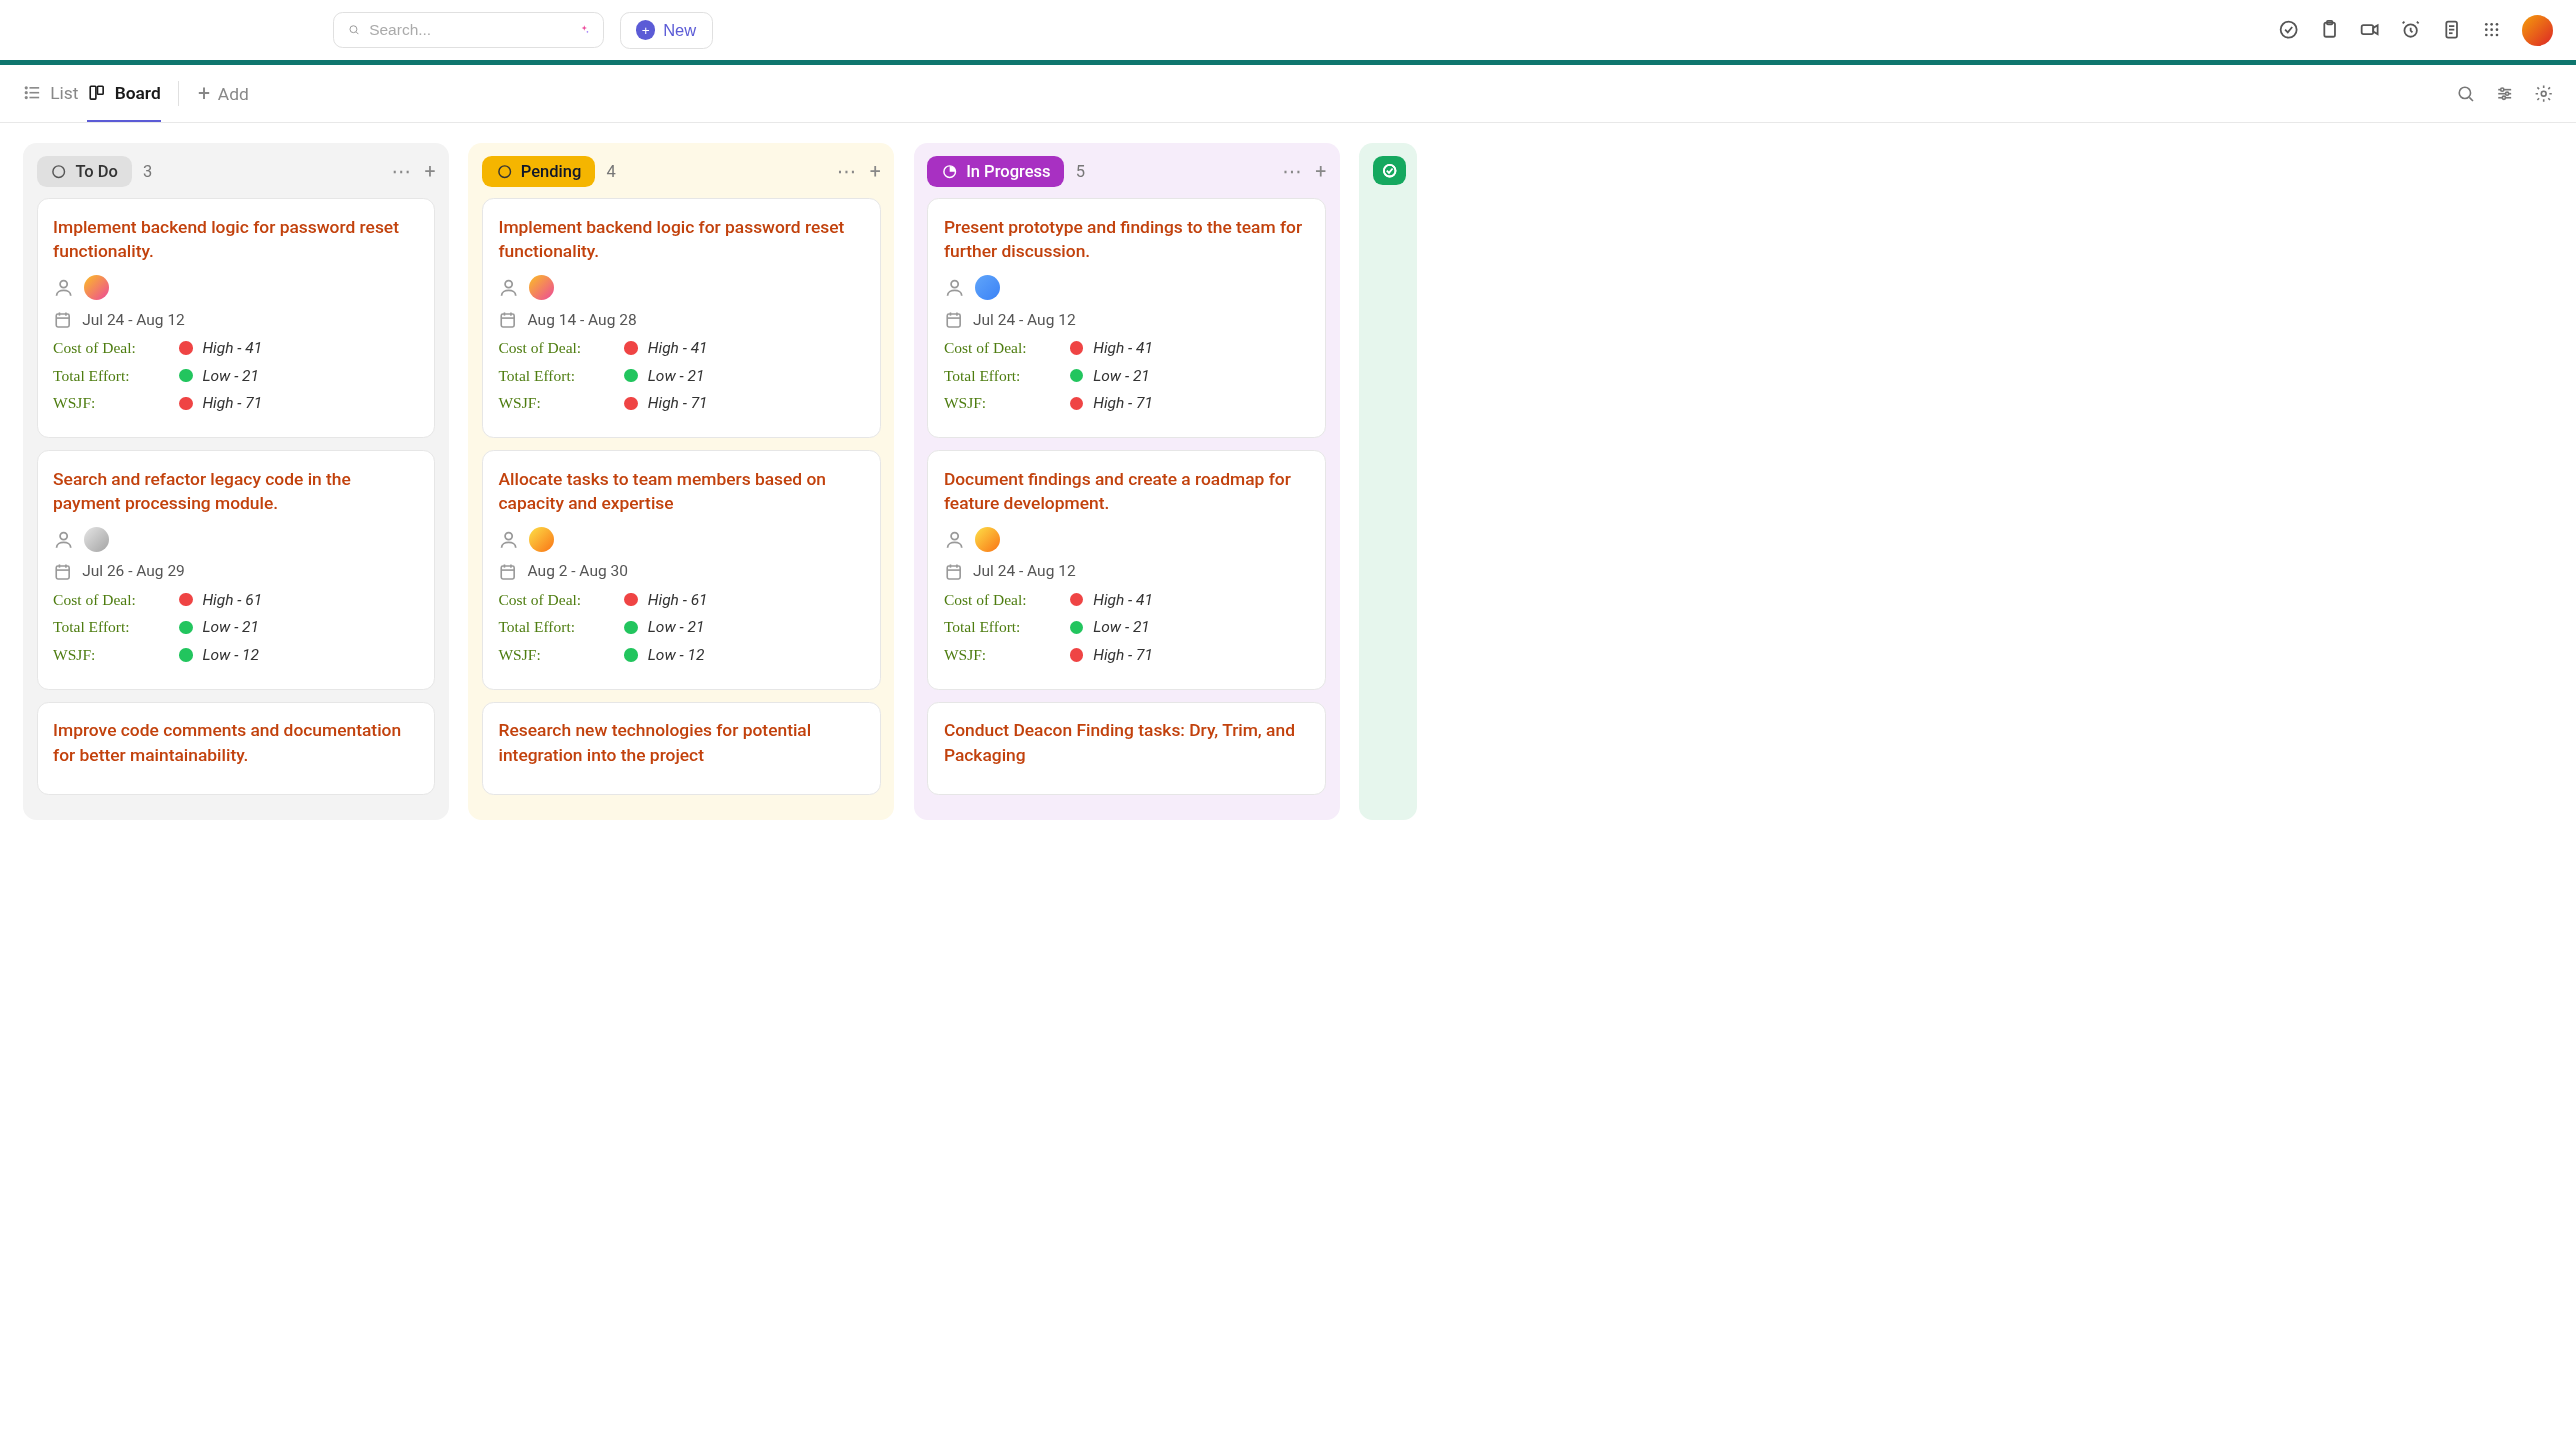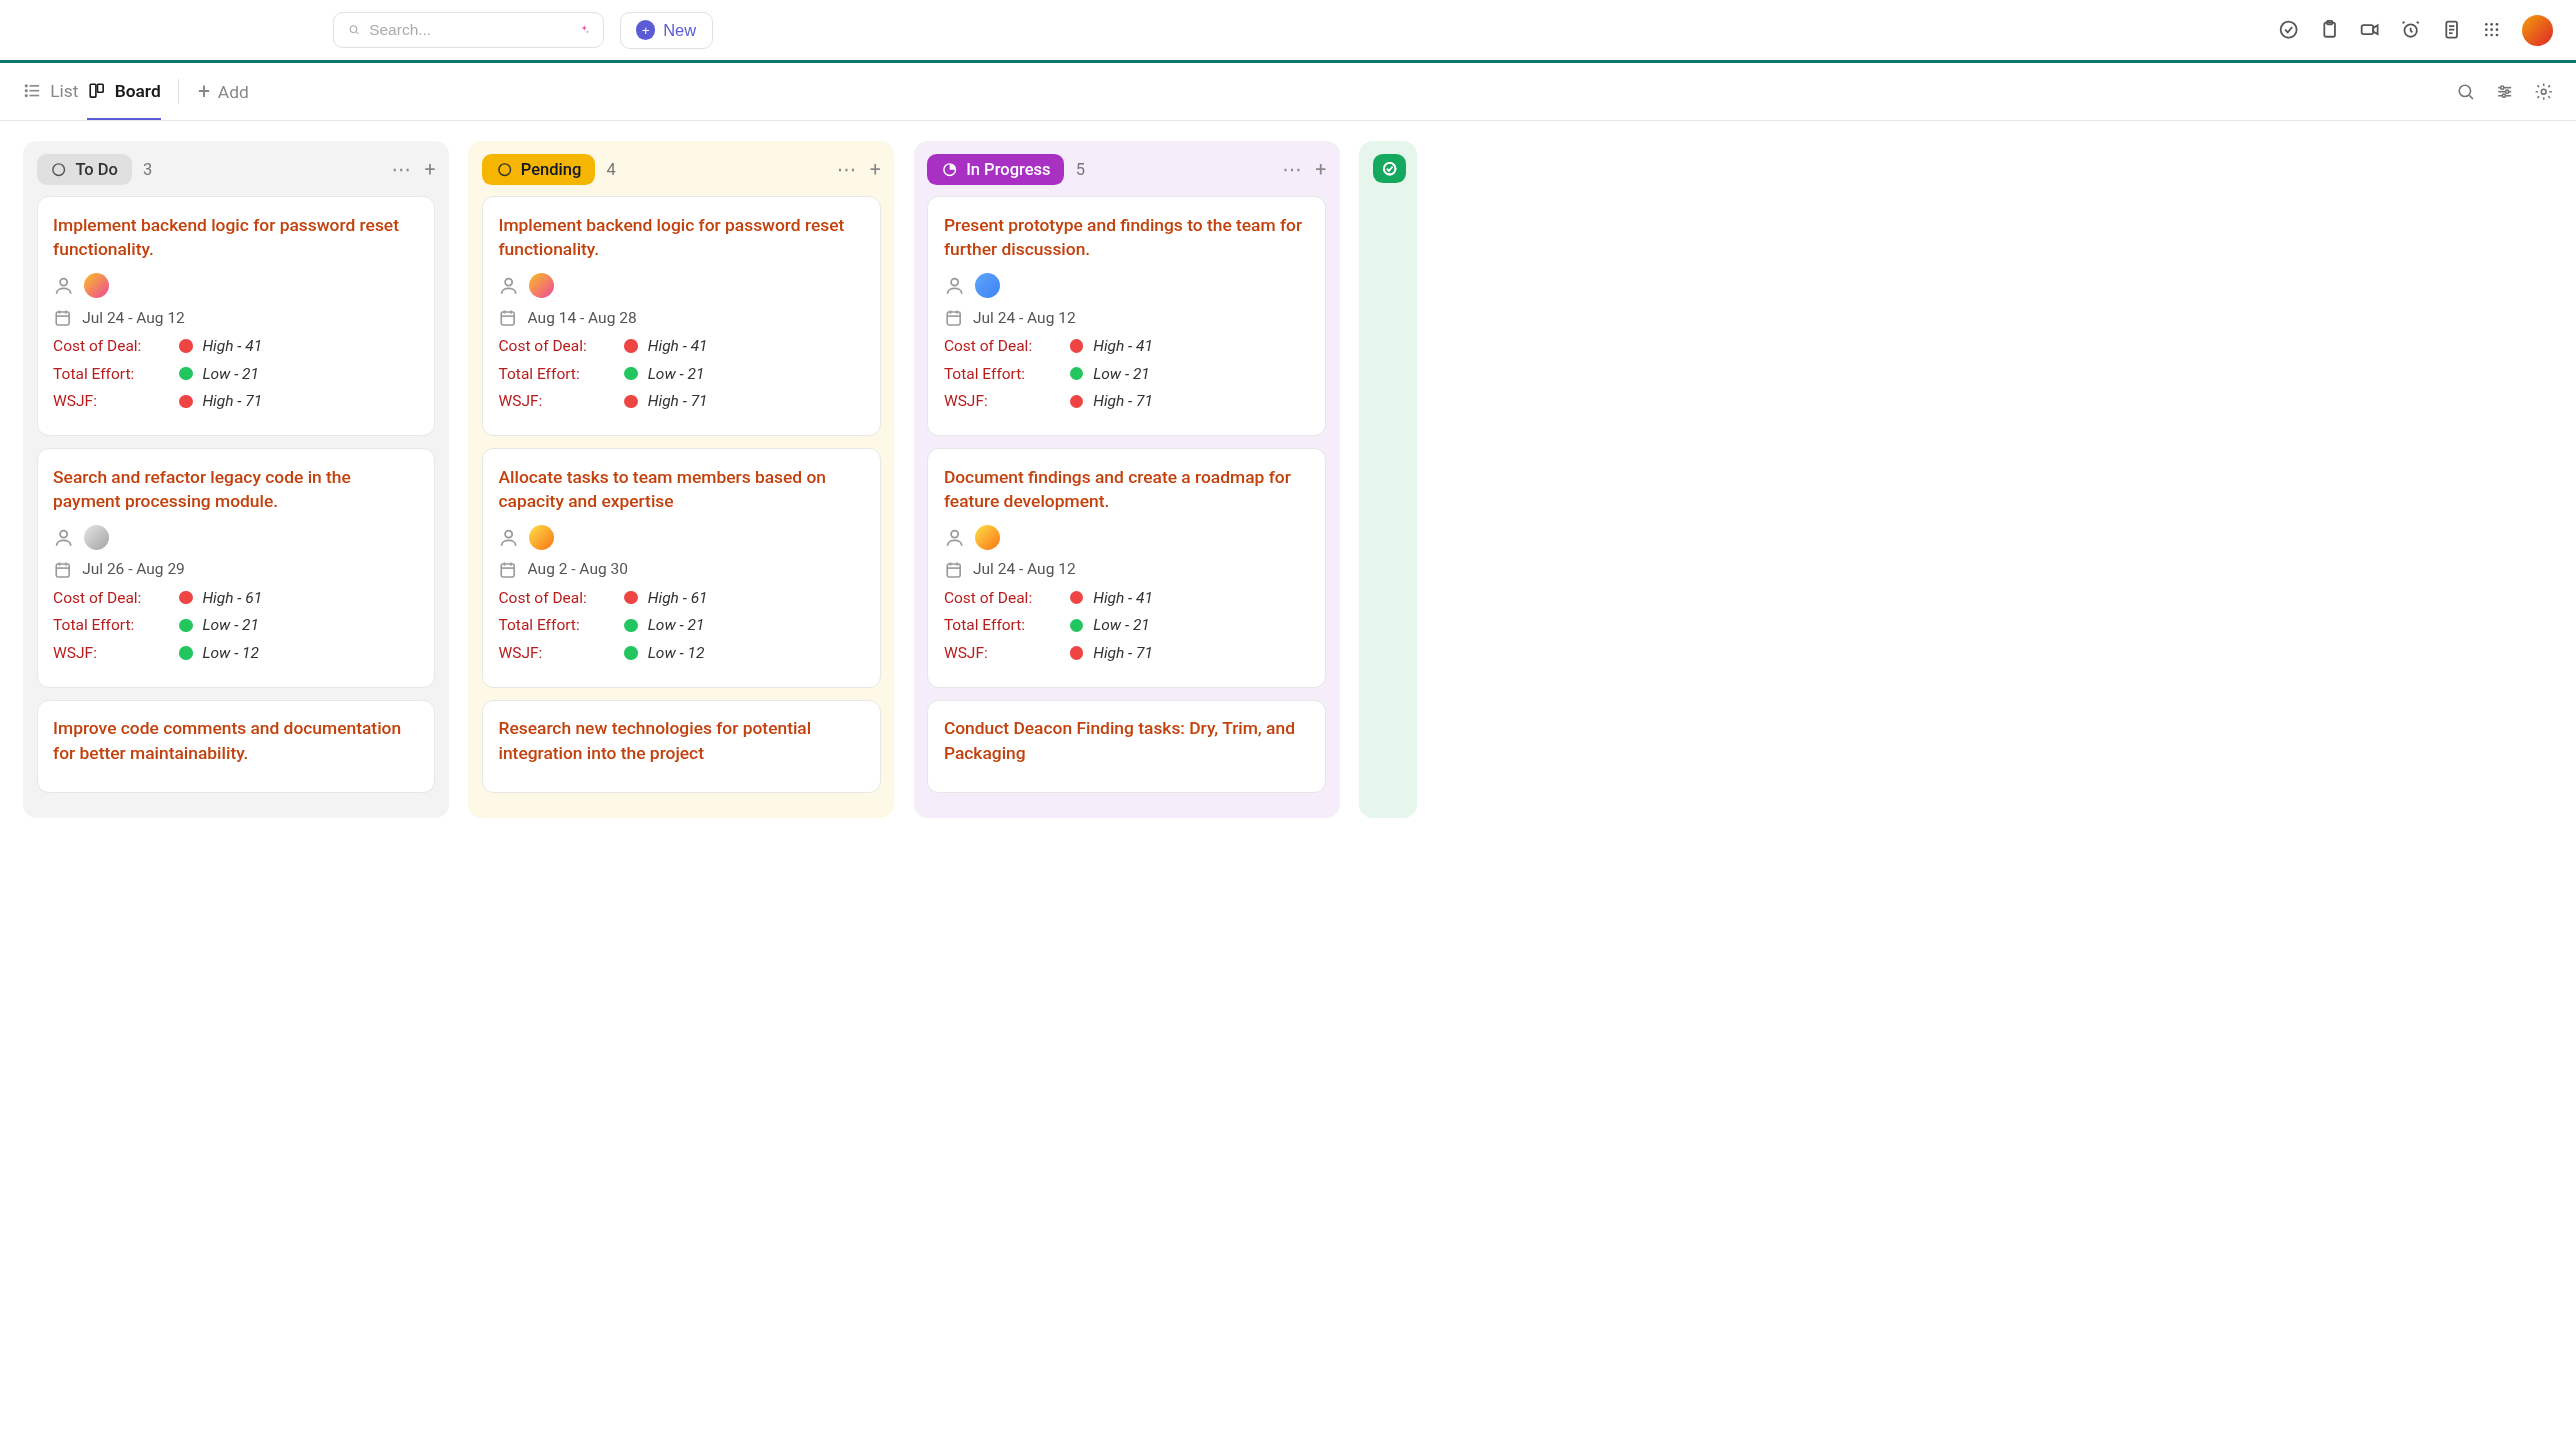--- a/index.html
+++ b/index.html
@@ -1,19 +1,19 @@
 <!DOCTYPE html>
 <html><head>
 <meta charset="utf-8">
 <style>
 * { box-sizing: border-box; margin: 0; padding: 0; }
 body { font-family: -apple-system, BlinkMacSystemFont, 'Segoe UI', Roboto, sans-serif; background: #fff; color: #1a1a1a; overflow-x: hidden; }
 
 
-.topbar { display: flex; align-items: center; padding: 11.6px 23px; gap: 15.5px; border-bottom: 3px solid #0f766e; }
+.topbar { display: flex; align-items: center; padding: 11.6px 23px; gap: 15.5px; border-bottom: 5px solid #0f766e; }
 .search-wrap { display: flex; align-items: center; border: 1px solid #e0e0e0; border-radius: 9.7px; padding: 7.8px 13.6px; width: 271px; gap: 9.7px; color: #888; margin-left: 310px; }
 .search-wrap input { border: none; outline: none; flex: 1; font-size: 15.5px; color: #333; }
 .search-wrap input::placeholder { color: #aaa; }
 .sparkle { width: 15.5px; height: 15.5px; }
 .new-btn { display: flex; align-items: center; gap: 7.8px; padding: 7.8px 15.5px; border: 1px solid #e0e0e0; border-radius: 9.7px; color: #5b5bd6; font-size: 16.5px; font-weight: 500; cursor: pointer; background: #fff; }
 .new-btn .plus-circle { background: #5b5bd6; color: #fff; border-radius: 50%; width: 19.4px; height: 19.4px; display: flex; align-items: center; justify-content: center; font-size: 13.6px; }
 .top-icons { margin-left: auto; display: flex; align-items: center; gap: 19.4px; color: #555; }
 .top-icons .icon { width: 21.3px; height: 21.3px; cursor: pointer; display: flex; align-items: center; justify-content: center; }
 .avatar-top { width: 31px; height: 31px; border-radius: 50%; background: linear-gradient(135deg,#f59e0b,#dc2626); }
 
@@ -44,21 +44,21 @@
 
 .card { background: #fff; border: 1px solid #e6e6e6; border-radius: 11.6px; padding: 15.5px; margin-bottom: 11.6px; }
 .card-title { font-size: 17.4px; font-weight: 500; line-height: 1.4; margin-bottom: 11.6px; color: #c2410c; }
 .card-row { display: flex; align-items: center; gap: 9.7px; margin-bottom: 9.7px; color: #555; font-size: 15.5px; }
 .assignee-icon { width: 21.3px; height: 21.3px; color: #999; }
 .avatar-sm { width: 25px; height: 25px; border-radius: 50%; background: linear-gradient(135deg,#fbbf24,#ec4899); }
 .avatar-sm.b { background: linear-gradient(135deg,#60a5fa,#3b82f6); }
 .avatar-sm.c { background: linear-gradient(135deg,#fde047,#f97316); }
 .avatar-sm.d { background: linear-gradient(135deg,#e5e5e5,#a3a3a3); }
 .field-row { display: flex; align-items: center; margin-bottom: 9.7px; font-size: 15.5px; }
-.field-label { width: 126px; color: #b91c1c; }
+.field-label { width: 126px; color: #4d7c0f; font-family: Liberation Serif, serif; }
 .dot { width: 13.6px; height: 13.6px; border-radius: 50%; margin-right: 9.7px; display: inline-block; }
 .dot.red { background: #ef4444; }
 .dot.green { background: #22c55e; }
 .field-val { color: #333; font-style: italic; }
 
 svg { display: block; }
 </style>
 </head>
 <body>
 

